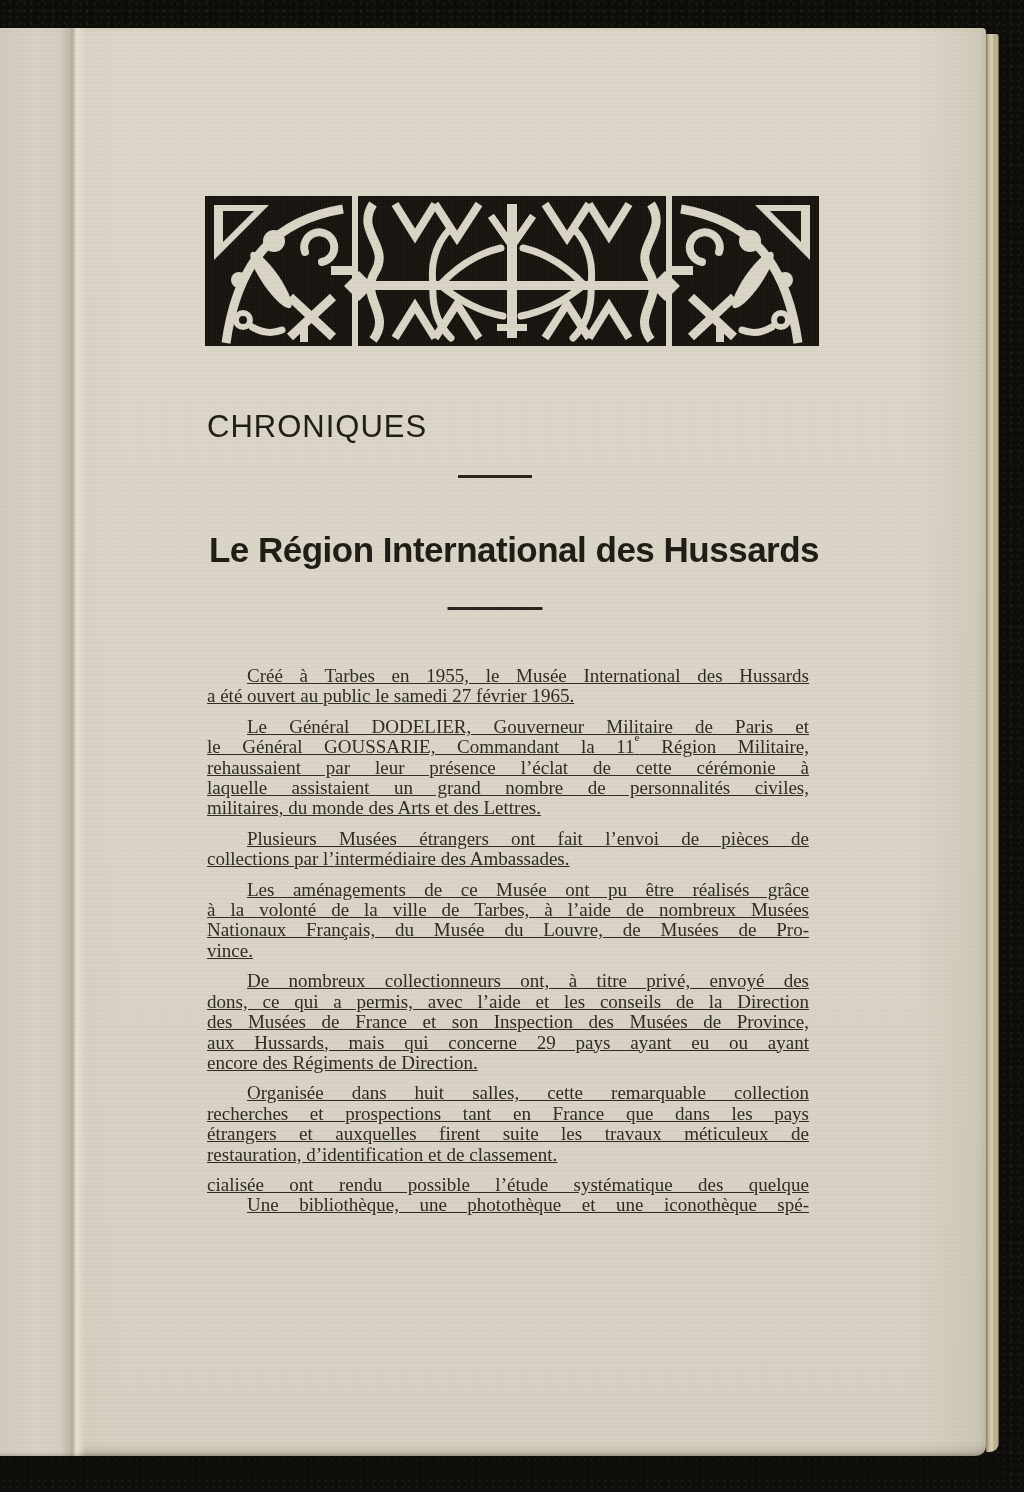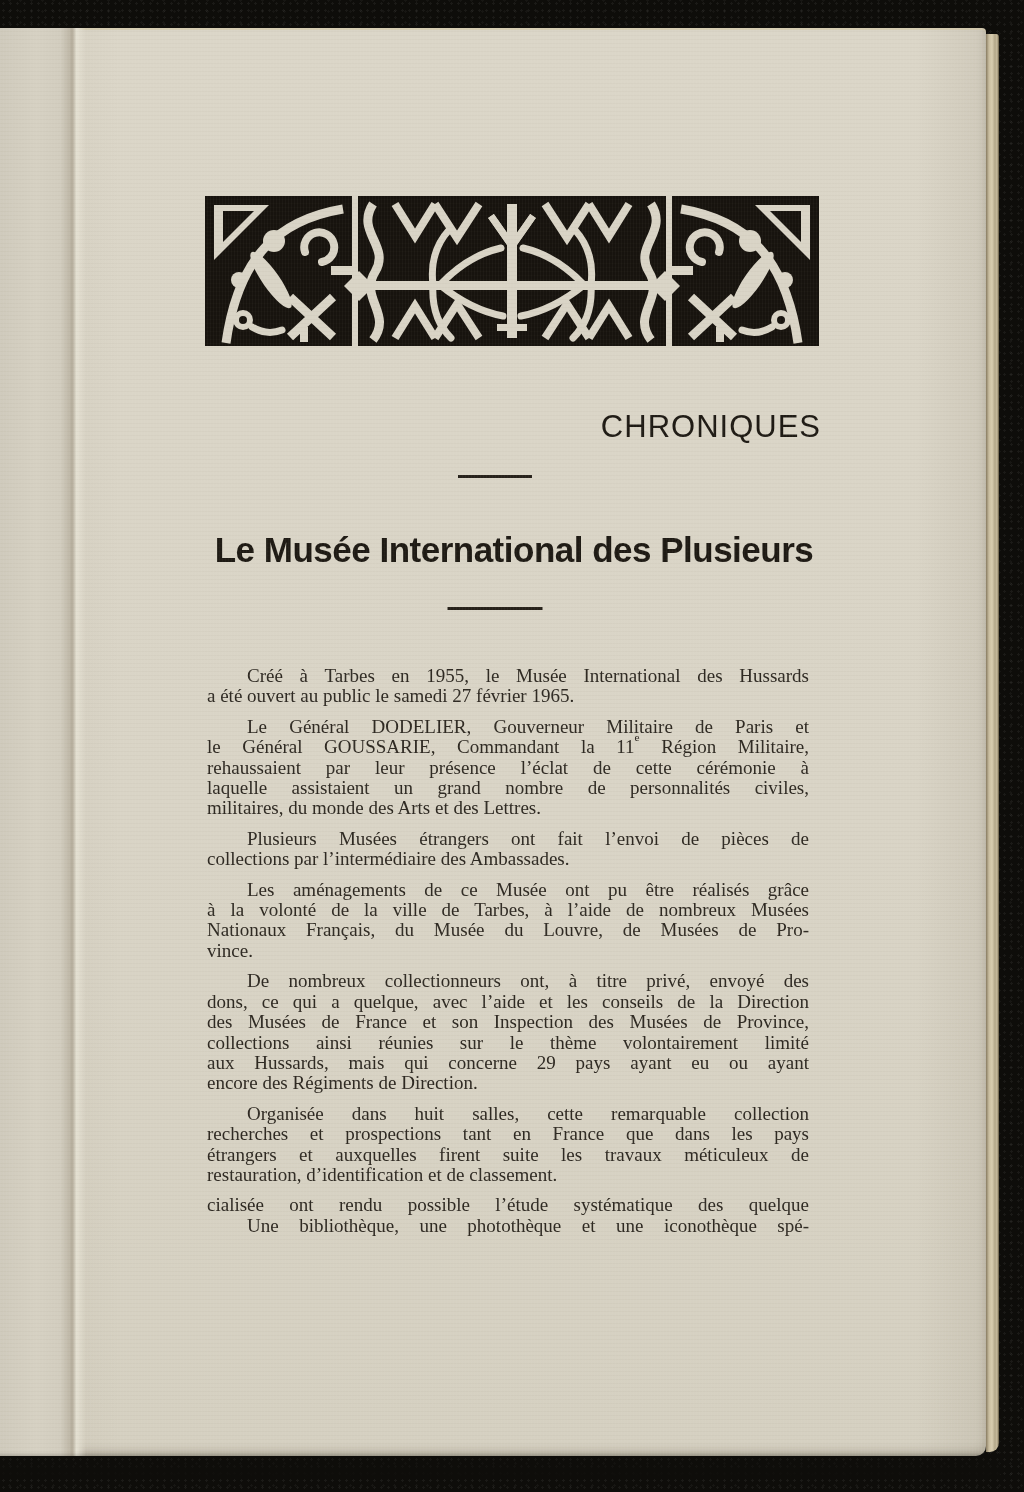--- a/index.html
+++ b/index.html
@@ -52,37 +52,37 @@
   }
   .bottom-shadow{
     position:absolute;left:0;top:1452px;width:1000px;height:24px;
     background:linear-gradient(180deg, rgba(14,13,10,0) 0%, rgba(14,13,10,0.55) 55%, rgba(14,13,10,0.95) 100%);
     pointer-events:none;
   }
   .ornament{position:absolute;left:205px;top:168px;width:614px;height:150px;}
   .section-heading{
     position:absolute;left:207px;top:383px;width:614px;margin:0;
     font-family:"Liberation Sans", sans-serif;font-weight:400;
-    font-size:31px;line-height:1;letter-spacing:1px;text-align:right;
+    font-size:31px;line-height:1;letter-spacing:1px;text-align:left;
     color:var(--ink-strong);
   }
   .rule{position:absolute;left:50%;transform:translateX(-50%);background:var(--rule);height:3px;}
   .rule-sm{top:447px;width:74px;margin-left:2px;}
   .rule-md{top:579px;width:95px;margin-left:2px;}
   .page-title{
     position:absolute;left:207px;top:504px;width:614px;margin:0;
     font-family:"Liberation Sans", sans-serif;font-weight:700;
     font-size:35px;line-height:1;letter-spacing:-0.5px;text-align:center;
     color:var(--ink-strong);
   }
   .body-col{
     position:absolute;left:207px;top:638px;width:614px;
     font-size:19px;line-height:20.4px;color:var(--ink);
   }
-  .para{margin:0 12px 10px 0;}
+  .para{margin:0 12px 10px 0;text-decoration:underline;}
   .bline{text-align:justify;text-align-last:justify;white-space:normal;}
   .bline.endline{text-align-last:left;}
   .bline.indent{text-indent:40px;}
   .bline sup{font-size:60%;line-height:0;position:relative;top:-0.45em;}
 </style>
 </head>
 <body>
 
 <div class="scene">
   <div class="page">
@@ -119,21 +119,21 @@
           <rect x="303" y="8" width="9" height="134" stroke="none"></rect>
           <path d="M307,50 L286,20 M307,50 L328,20" fill="none" stroke-width="7"></path>
           <rect x="294" y="128" width="28" height="7" stroke="none"></rect>
         </g>
         <use href="#mh" transform="translate(614,0) scale(-1,1)"></use>
       </svg>
     </div>
 
     <h2 class="section-heading">CHRONIQUES</h2>
     <div class="rule rule-sm"></div>
-    <h1 class="page-title">Le Musée International des Plusieurs</h1>
+    <h1 class="page-title">Le Région International des Hussards</h1>
     <div class="rule rule-md"></div>
 
     <div class="body-col" id="paragraphs">
         <div class="para">
           <div class="bline indent">Créé à Tarbes en 1955, le Musée International des Hussards</div>
           <div class="bline endline">a été ouvert au public le samedi 27 février 1965.</div>
         </div>
         <div class="para">
           <div class="bline indent">Le Général DODELIER, Gouverneur Militaire de Paris et</div>
           <div class="bline">le Général GOUSSARIE, Commandant la 11<sup>e</sup> Région Militaire,</div>
@@ -146,23 +146,22 @@
           <div class="bline endline">collections par l’intermédiaire des Ambassades.</div>
         </div>
         <div class="para">
           <div class="bline indent">Les aménagements de ce Musée ont pu être réalisés grâce</div>
           <div class="bline">à la volonté de la ville de Tarbes, à l’aide de nombreux Musées</div>
           <div class="bline">Nationaux Français, du Musée du Louvre, de Musées de Pro-</div>
           <div class="bline endline">vince.</div>
         </div>
         <div class="para">
           <div class="bline indent">De nombreux collectionneurs ont, à titre privé, envoyé des</div>
-          <div class="bline">dons, ce qui a quelque, avec l’aide et les conseils de la Direction</div>
+          <div class="bline">dons, ce qui a permis, avec l’aide et les conseils de la Direction</div>
           <div class="bline">des Musées de France et son Inspection des Musées de Province,</div>
-          <div class="bline">collections ainsi réunies sur le thème volontairement limité</div>
           <div class="bline">aux Hussards, mais qui concerne 29 pays ayant eu ou ayant</div>
           <div class="bline endline">encore des Régiments de Direction.</div>
         </div>
         <div class="para">
           <div class="bline indent">Organisée dans huit salles, cette remarquable collection</div>
           <div class="bline">recherches et prospections tant en France que dans les pays</div>
           <div class="bline">étrangers et auxquelles firent suite les travaux méticuleux de</div>
           <div class="bline endline">restauration, d’identification et de classement.</div>
         </div>
         <div class="para">

